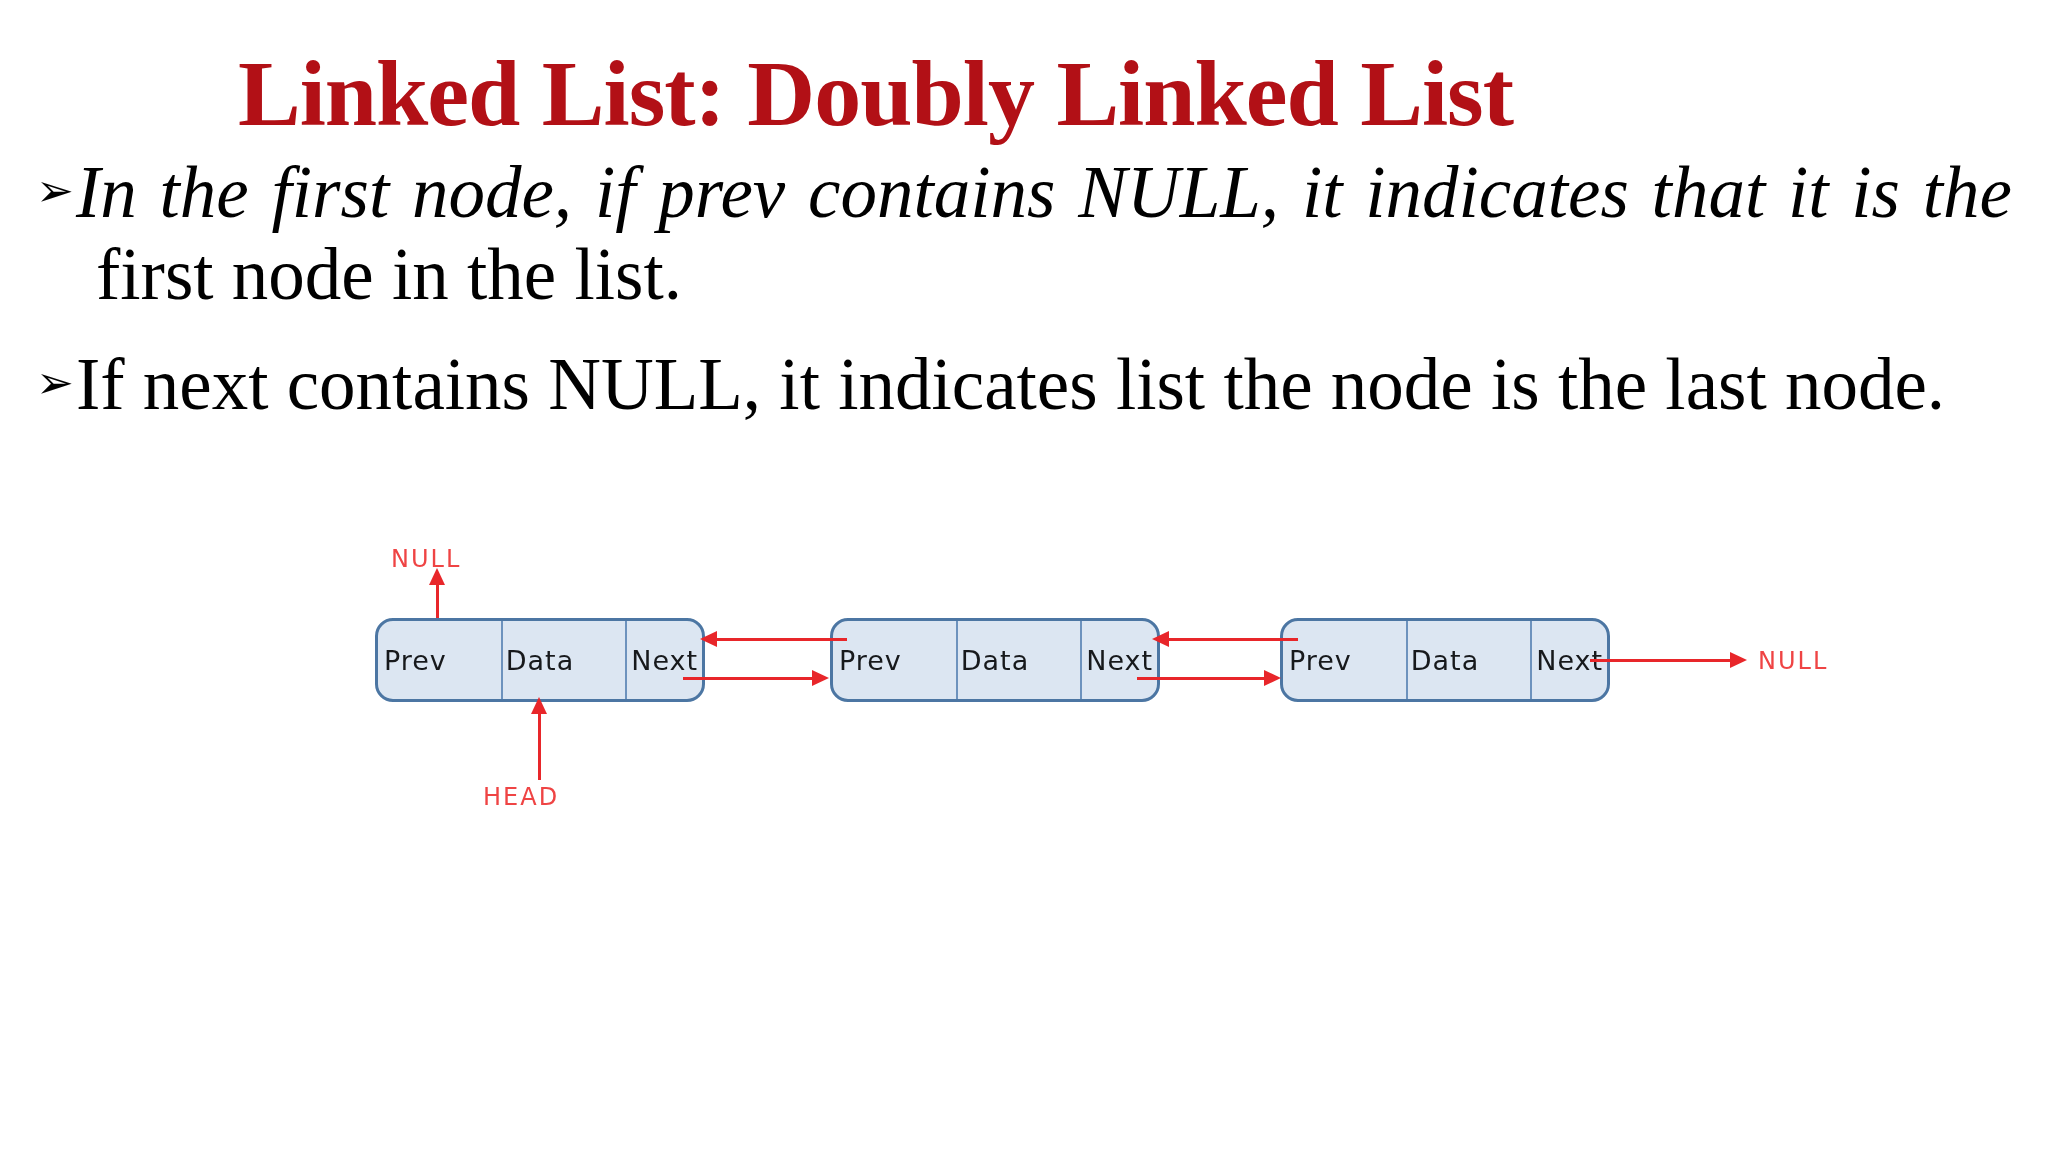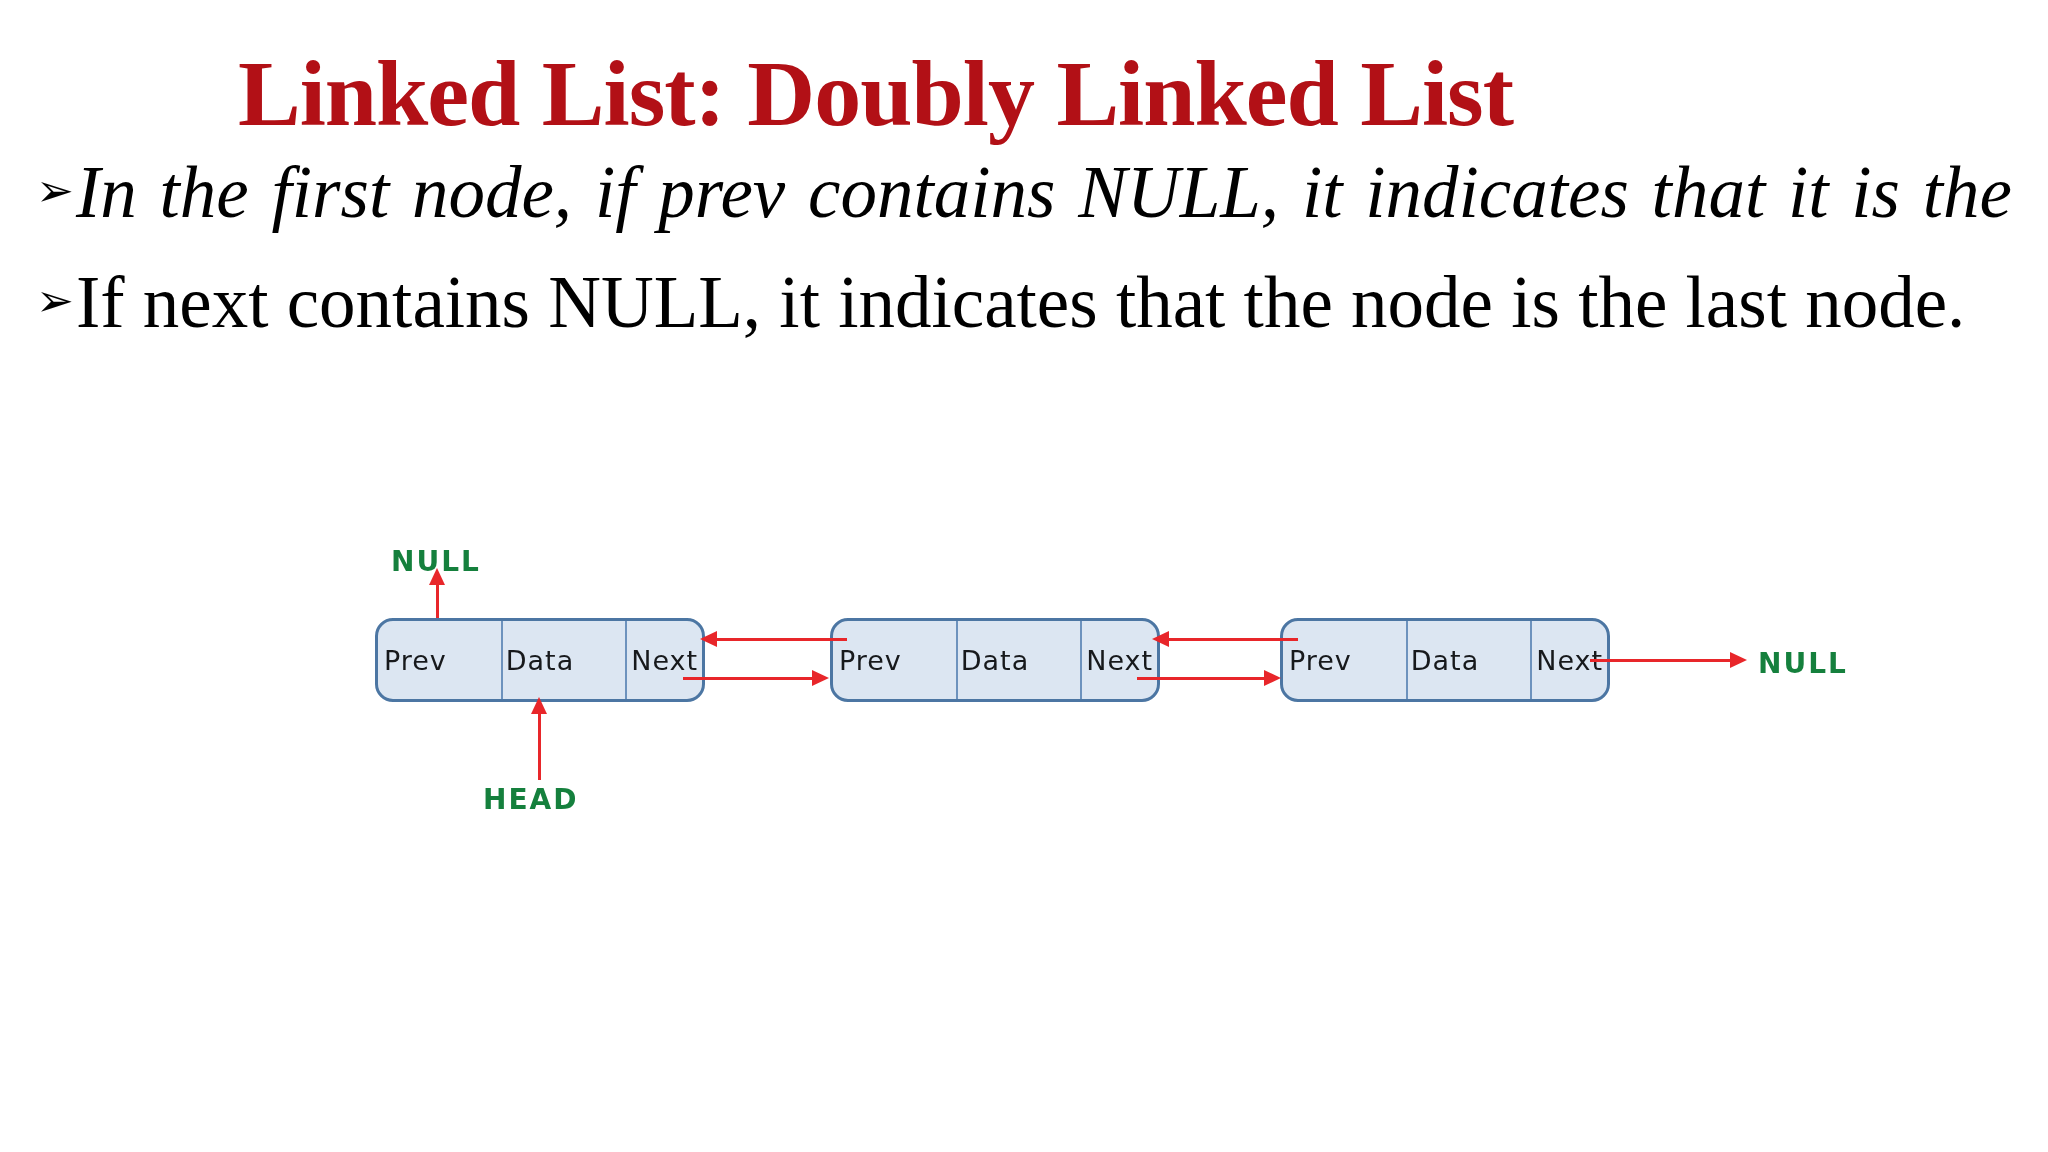--- a/index.html
+++ b/index.html
@@ -38,47 +38,48 @@
   }
   .cell {
     flex:1; display:flex; align-items:center; justify-content:center;
     font-family:"DejaVu Sans", sans-serif; font-weight:normal;
     font-size:27px; color:#17191c; letter-spacing:1px;
   }
   .cell + .cell { border-left:2px solid #6d92bd;margin-left:48px; }
 
   .diag-label {
     position:absolute;
-    font-family:"DejaVu Sans", sans-serif; font-weight:bold;
-    font-size:28px; color:#15803d; letter-spacing:2px;
+    font-family:"DejaVu Sans", sans-serif; font-weight:normal;
+    font-size:24px; color:#ef4444; letter-spacing:2px;
   }
 
   .hline { position:absolute; height:3px; background:#e8262a; }
   .vline { position:absolute; width:3px;  background:#e8262a; }
   .arr   { position:absolute; width:0; height:0; border-style:solid; border-color:transparent; }
   .arr-left  { border-width:8px 17px 8px 0;  border-right-color:#e8262a; }
   .arr-right { border-width:8px 0 8px 17px;  border-left-color:#e8262a; }
   .arr-up    { border-width:0 8px 17px 8px;  border-bottom-color:#e8262a; }
 </style>
 </head>
 <body>
 
 <div class="slide-title">Linked List: Doubly Linked List</div>
 
 <div class="bullets">
 
   <div class="bullet">
     <div class="b-line b-justify">
       <span class="marker">➢</span><span>In the first node, if prev contains NULL, it indicates that it is the</span>
     </div>
+    <div class="b-line b-cont">first node in the list.</div>
   </div>
 
   <div class="bullet">
     <div class="b-line">
-      <span class="marker">➢</span><span>If next contains NULL, it indicates that the node is the last node.</span>
+      <span class="marker">➢</span><span>If next contains NULL, it indicates list the node is the last node.</span>
     </div>
   </div>
 
 </div>
 
 <div class="diag-label" style="left:391px; top:545px;">NULL</div>
 <div class="arr arr-up" style="left:429px; top:568px;"></div>
 <div class="vline" style="left:436px; top:583px; height:50px;"></div>
 
 <div class="node" style="left:375px;">

